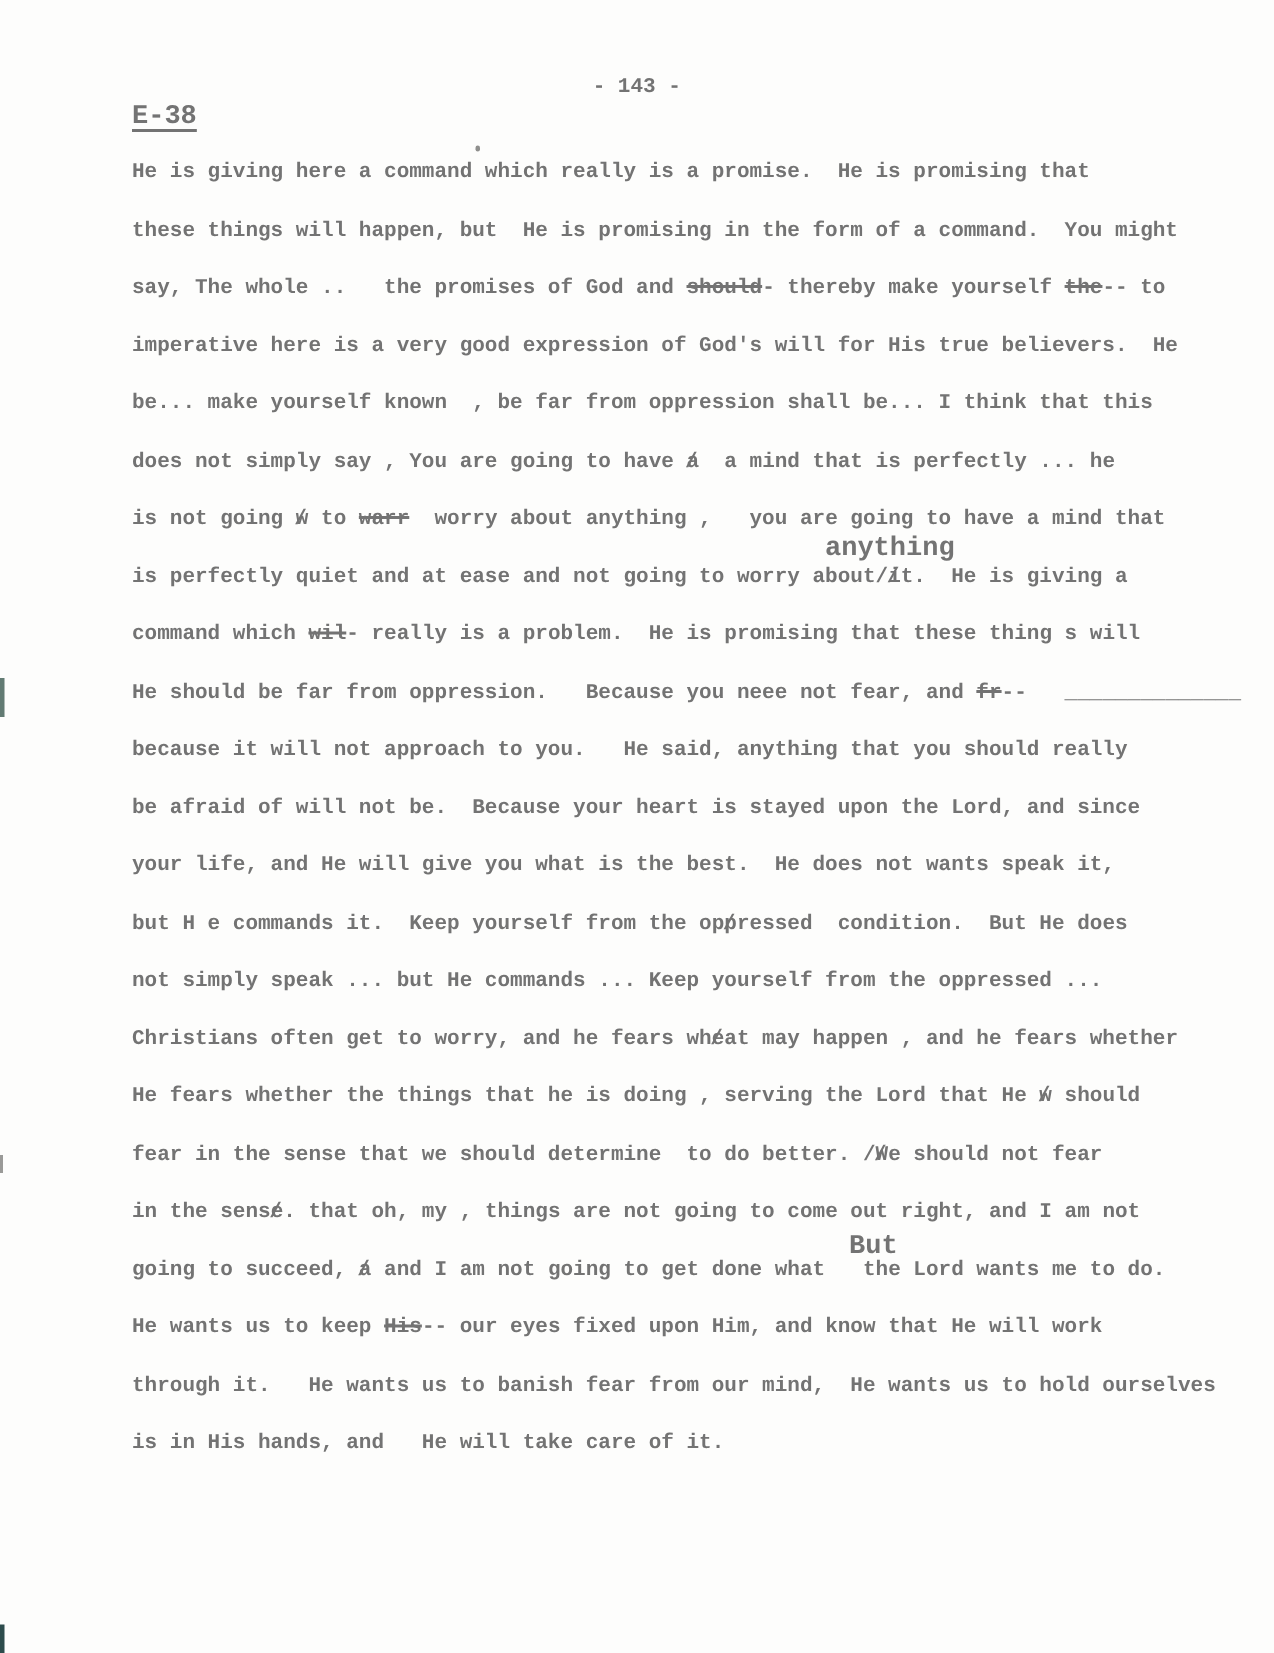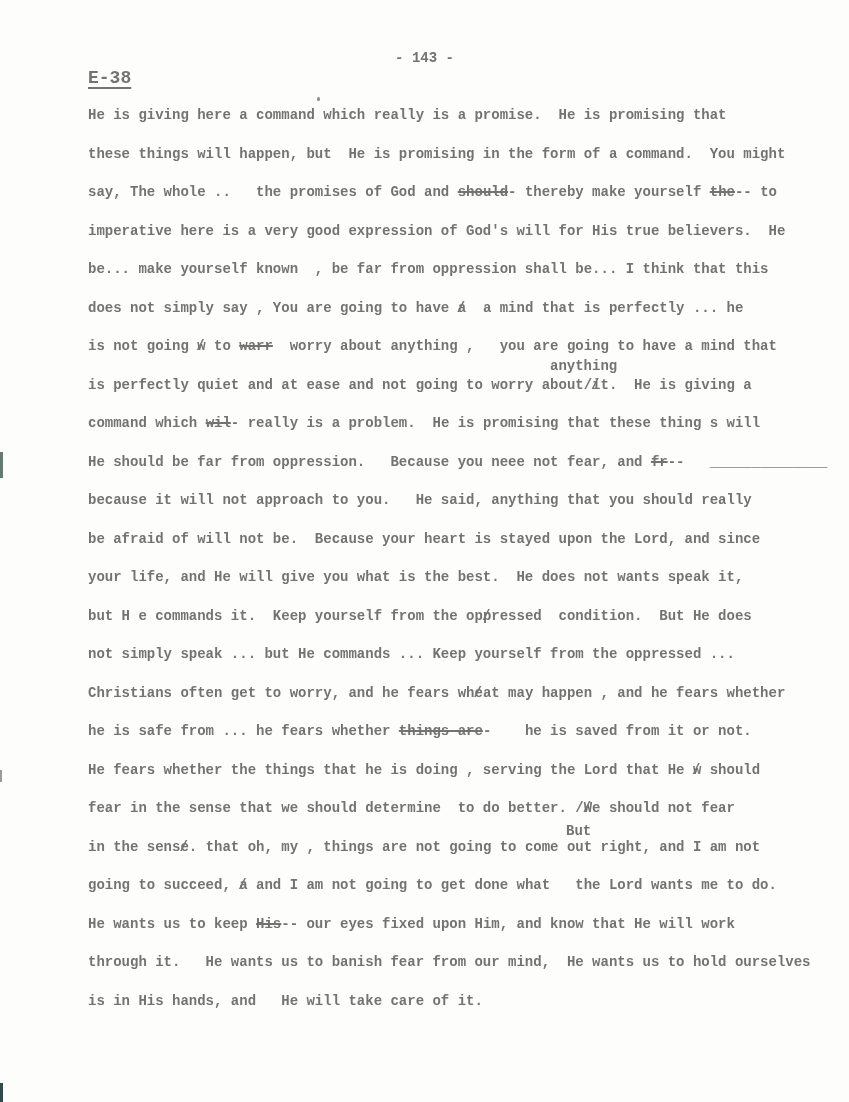--- a/index.html
+++ b/index.html
@@ -56,21 +56,21 @@
     display: inline-block;
   }
   .slmark {
     position: absolute;
     left: -1px;
     top: 0;
     line-height: inherit;
   }
   .insert {
     position: absolute;
-    font-size: 14px;
+    font-size: 18px;
     white-space: pre;
     line-height: 19px;
     text-align: center;
   }
   .artifact {
     position: absolute;
   }
   .a-left-green { left: 0; top: 452px; width: 3px; height: 26px; background: #47645a; opacity: .85; }
   .a-left-dash  { left: 0; top: 770px; width: 2px; height: 12px; background: #9a9a98; }
   .a-left-teal  { left: 0; top: 1083px; width: 3px; height: 19px; background: #2d4c4c; }
@@ -92,21 +92,20 @@
       <div class="tline">is not going <span class="sl">w<span class="slmark">/</span></span> to <span class="strike">warr</span>  worry about anything ,   you are going to have a mind that</div>
       <div class="tline">is perfectly quiet and at ease and not going to worry about/<span class="sl">i<span class="slmark">/</span></span>t.  He is giving a</div>
       <div class="tline">command which <span class="strike">wil</span>- really is a problem.  He is promising that these thing s will</div>
       <div class="tline">He should be far from oppression.   Because you neee not fear, and <span class="strike">fr</span>--   ______________</div>
       <div class="tline">because it will not approach to you.   He said, anything that you should really</div>
       <div class="tline">be afraid of will not be.  Because your heart is stayed upon the Lord, and since</div>
       <div class="tline">your life, and He will give you what is the best.  He does not wants speak it,</div>
       <div class="tline">but H e commands it.  Keep yourself from the op<span class="sl">p<span class="slmark">/</span></span>ressed  condition.  But He does</div>
       <div class="tline">not simply speak ... but He commands ... Keep yourself from the oppressed ...</div>
       <div class="tline">Christians often get to worry, and he fears wh<span class="sl">e<span class="slmark">/</span></span>at may happen , and he fears whether</div>
-      <div class="tline">he is safe from ... he fears whether <span class="strike">things are</span>-    he is saved from it or not.</div>
       <div class="tline">He fears whether the things that he is doing , serving the Lord that He <span class="sl">w<span class="slmark">/</span></span> should</div>
       <div class="tline">fear in the sense that we should determine  to do better. /<span class="sl">W<span class="slmark">/</span></span>e should not fear</div>
       <div class="tline">in the sens<span class="sl">e<span class="slmark">/</span></span>. that oh, my , things are not going to come out right, and I am not</div>
       <div class="tline">going to succeed, <span class="sl">a<span class="slmark">/</span></span> and I am not going to get done what   the Lord wants me to do.</div>
       <div class="tline">He wants us to keep <span class="strike">His</span>-- our eyes fixed upon Him, and know that He will work</div>
       <div class="tline">through it.   He wants us to banish fear from our mind,  He wants us to hold ourselves</div>
       <div class="tline">is in His hands, and   He will take care of it.</div>
     </div>
 
   <div class="artifact a-left-green"></div>

